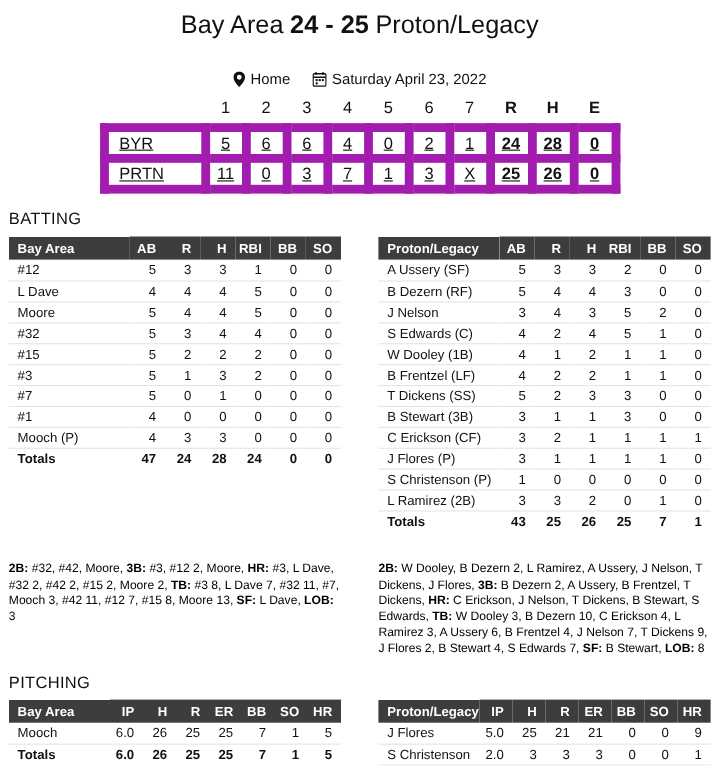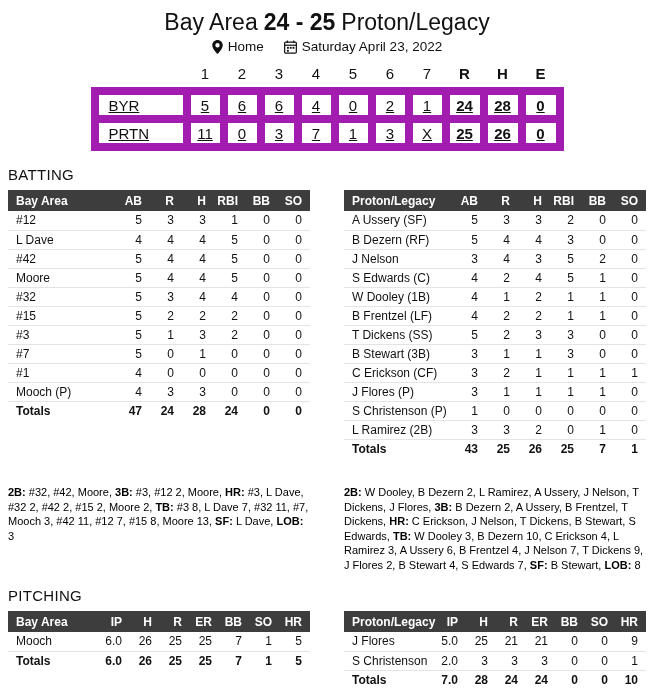--- a/index.html
+++ b/index.html
@@ -5,21 +5,21 @@
   * { box-sizing: border-box; margin: 0; padding: 0; }
   html,body { background:#fff; }
   body {
     width: 654px; height: 696px; overflow: hidden;
     font-family: "Liberation Sans", sans-serif;
     color: #111;
   }
   
   .title { text-align: center; padding-top: 9px; font-size: 23px; }
   .title .score { font-weight: 700; margin: 0 6px; text-align: center; }
-  .meta { display: flex; justify-content: center; align-items: center; gap: 20px; margin-top: 3px; font-size: 13.5px; }
+  .meta { display: flex; justify-content: center; align-items: center; gap: 20px; margin-top: 28px; font-size: 13.5px; }
   .meta .item { display: flex; align-items: center; gap: 5px; }
   
   .linescore-wrap { display: flex; justify-content: center; margin-top: 11px; }
   table.linescore { border-collapse: collapse; font-size: 15px; }
   .linescore th { font-weight: 400; text-align: center; padding: 0 0 5px 0; width: 37px; }
   .linescore th.corner { width: 92px; }
   .linescore th.sum-h { font-weight: 700; width: 38px; }
   .linescore td { border: 8px solid #a21caf; text-align: center; height: 28px; text-decoration: underline; }
   .linescore td.team { text-align: left; padding-left: 10px; }
   .linescore td.sum { font-weight: 700; }
@@ -146,29 +146,20 @@
         <tr class="player-row">
           <td class="name">L Dave</td>
           <td class="num">4</td>
           <td class="num">4</td>
           <td class="num">4</td>
           <td class="num">5</td>
           <td class="num">0</td>
           <td class="num">0</td>
         </tr>
         <tr class="player-row">
-          <td class="name">#42</td>
-          <td class="num">5</td>
-          <td class="num">4</td>
-          <td class="num">4</td>
-          <td class="num">5</td>
-          <td class="num">0</td>
-          <td class="num">0</td>
-        </tr>
-        <tr class="player-row">
           <td class="name">Moore</td>
           <td class="num">5</td>
           <td class="num">4</td>
           <td class="num">4</td>
           <td class="num">5</td>
           <td class="num">0</td>
           <td class="num">0</td>
         </tr>
         <tr class="player-row">
           <td class="name">#32</td>

